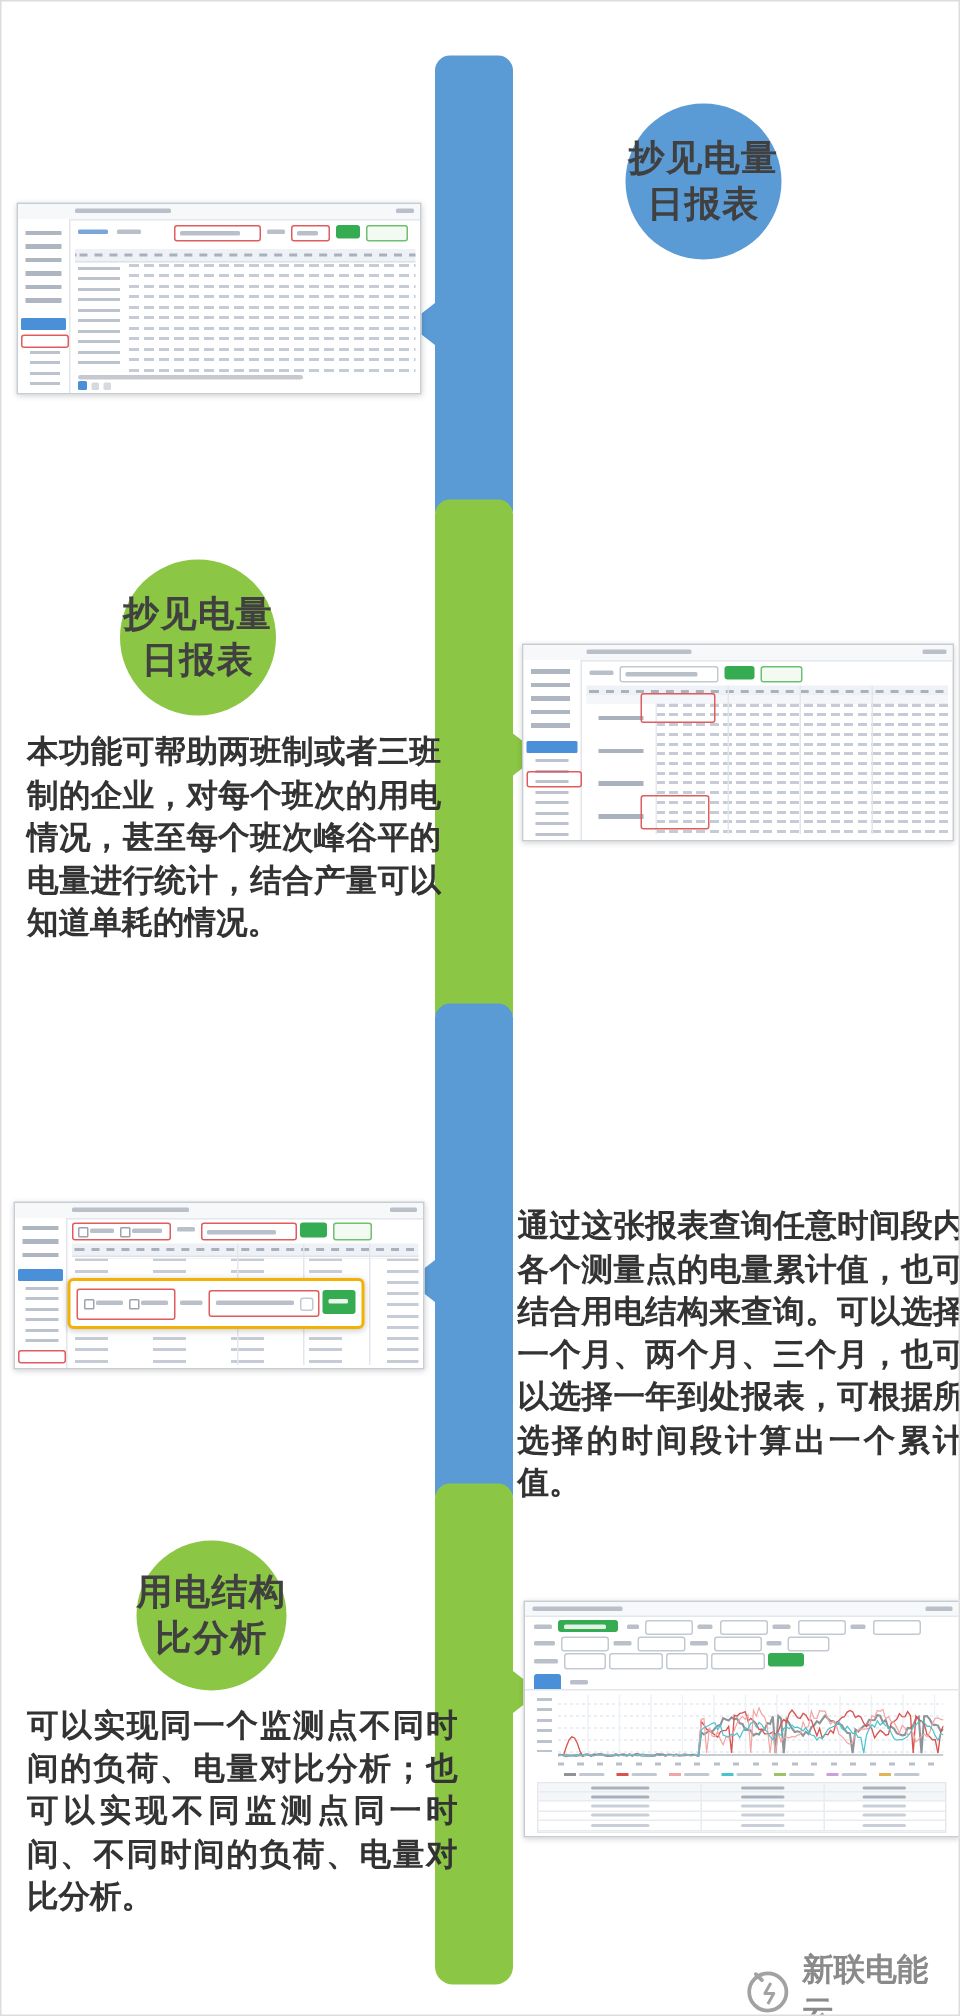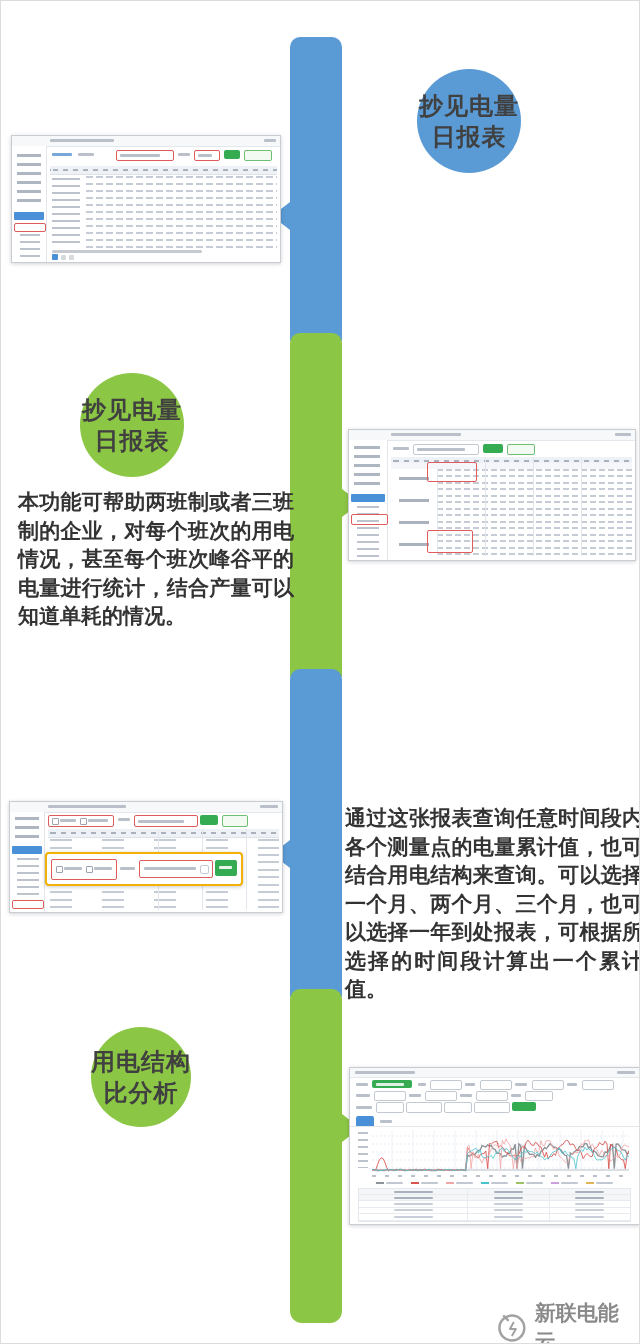--- a/index.html
+++ b/index.html
@@ -117,20 +117,21 @@
     <span>抄见电量</span>
     <span>日报表</span>
   </div>
   <div class="badge b4">
     <span>用电结构</span>
     <span>比分析</span>
   </div>
 
   <div class="desc t2">本功能可帮助两班制或者三班制的企业，对每个班次的用电情况，甚至每个班次峰谷平的电量进行统计，结合产量可以知道单耗的情况。</div>
   <div class="desc t3">通过这张报表查询任意时间段内各个测量点的电量累计值，也可结合用电结构来查询。可以选择一个月、两个月、三个月，也可以选择一年到处报表，可根据所选择的时间段计算出一个累计值。</div>
+  <div class="desc t4">可以实现同一个监测点不同时间的负荷、电量对比分析；也可以实现不同监测点同一时间、不同时间的负荷、电量对比分析。</div>
 
   <div class="shot ss1">
     <div class="titlebar">
       <div class="tb" style="left:38px;top:3px;width:64px;"></div>
       <div class="tb" style="right:4px;top:3px;width:12px;"></div>
     </div>
     <div class="sidebar" style="top:10px;width:34px;">
       <div class="side-greek" style="left:5px;top:8px;width:24px;height:54px;"></div>
       <div class="side-active" style="left:2px;top:66px;width:30px;height:8px;"></div>
       <div class="rbox" style="left:2px;top:77px;width:30px;height:7px;"></div>

